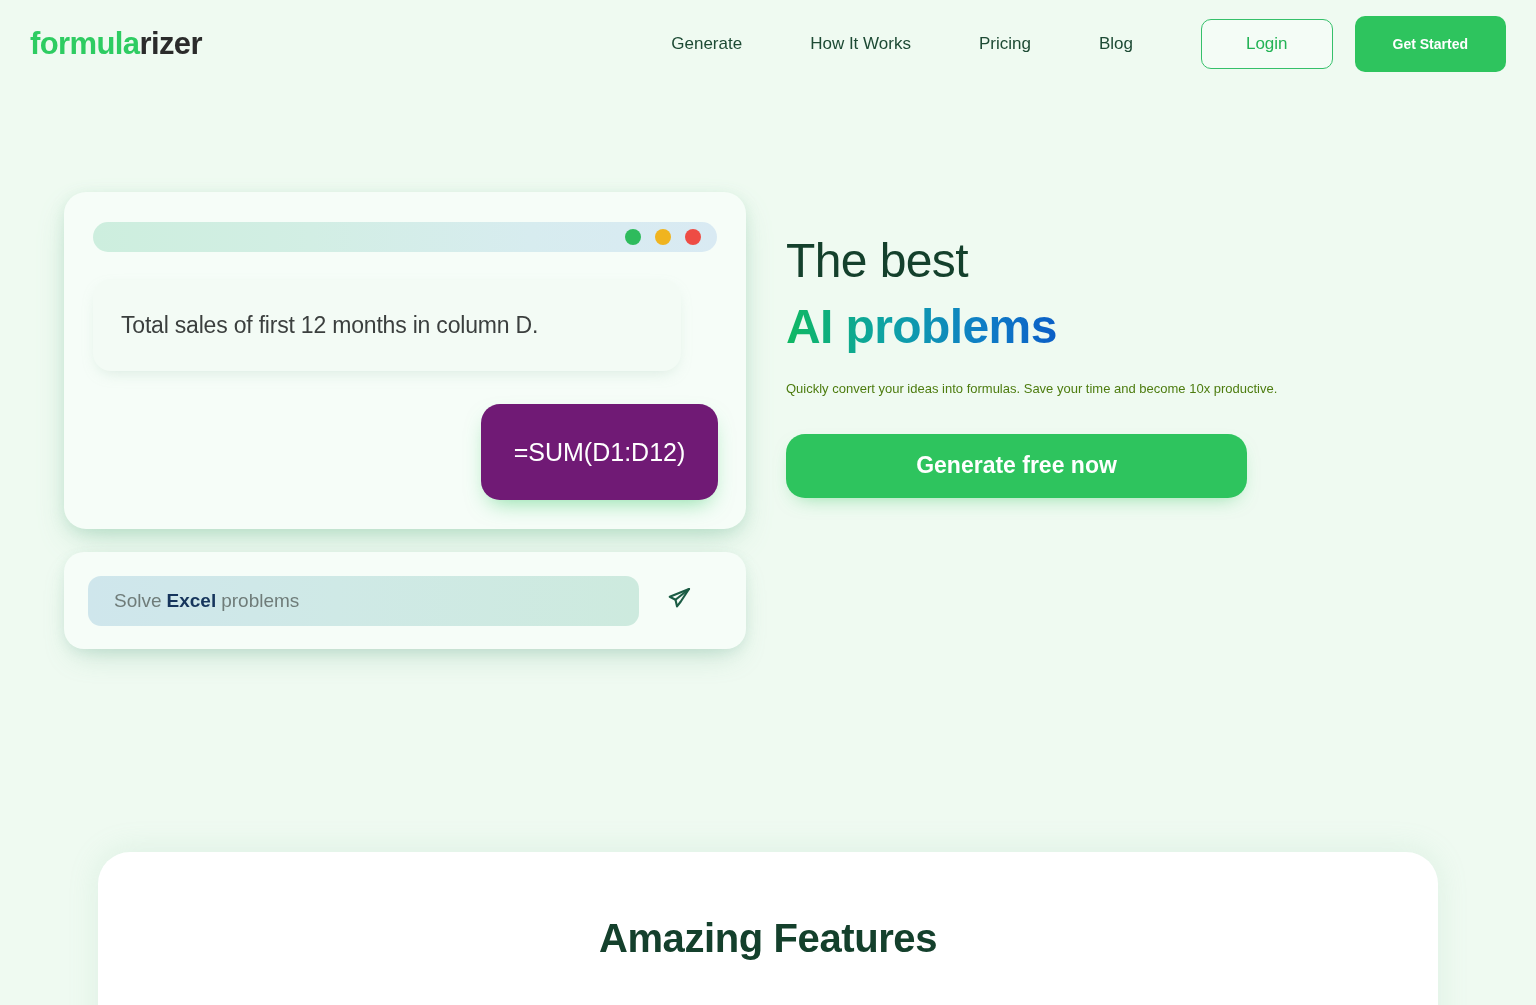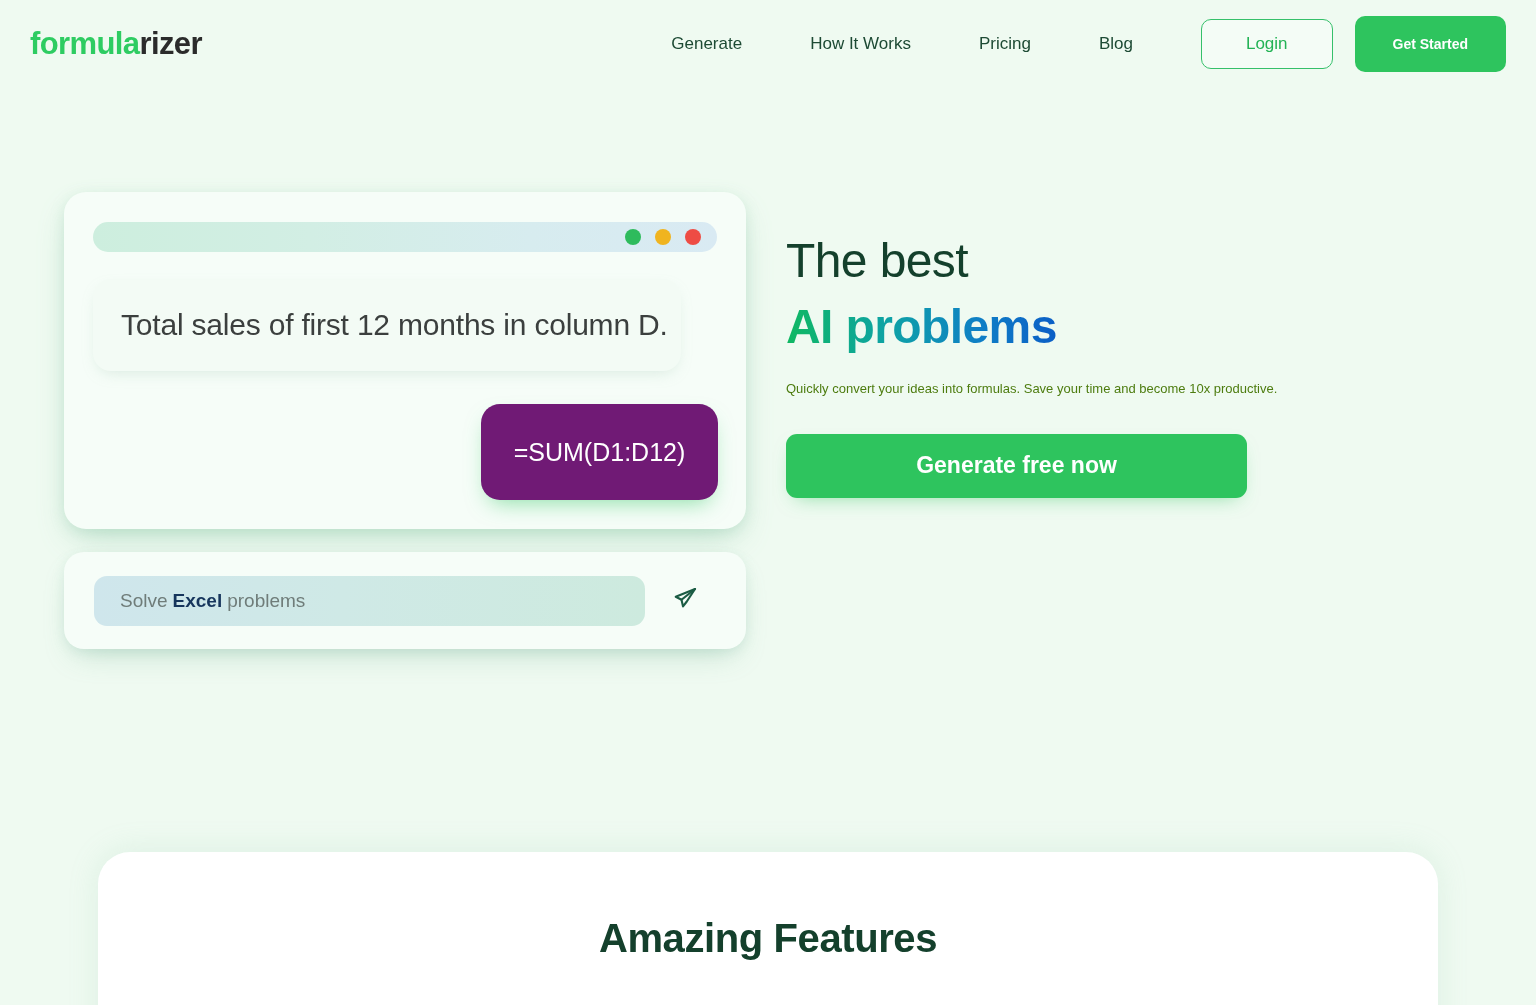--- a/index.html
+++ b/index.html
@@ -114,21 +114,21 @@
     left:29px; top:87px;
     width:588px; height:92px;
     background:#f3fbf5;
     border-radius:18px;
     display:flex;
     align-items:center;
     padding-left:28px;
     box-shadow:0 6px 16px -6px rgba(150,190,165,0.35);
   }
   .query-text {
-    font-size:30px;
+    font-size:23px;
     color:#3b3f3e;
     letter-spacing:-0.2px;
     white-space:nowrap;
   }
 
   .formula-bubble {
     position:absolute;
     left:417px; top:212px;
     width:237px; height:96px;
     background:#701a75;
@@ -153,21 +153,21 @@
     width:682px;
     height:97px;
     background:#f6fdf8;
     border-radius:20px;
     box-shadow:0 14px 30px -12px rgba(120,180,150,0.45),
                0 3px 12px rgba(150,200,180,0.22);
     display:flex;
     align-items:center;
   }
   .input-field {
-    margin-left:30px;
+    margin-left:24px;
     width:551px;
     height:50px;
     border-radius:13px;
     background:linear-gradient(90deg,#cfe6ec 0%,#cfe9e6 45%,#cdeade 100%);
     display:flex;
     align-items:center;
     padding-left:26px;
     cursor:text;
   }
   .input-text { font-size:19px; color:#6f7c79; white-space:nowrap; }
@@ -216,21 +216,21 @@
     line-height:1.78;
     color:#4d7c0f;
     width:605px;
   }
   .btn-generate {
     margin-top:34px;
     width:461px;
     height:64px;
     background:#2ec45e;
     border:none;
-    border-radius:11px;
+    border-radius:19px;
     color:#ffffff;
     font-size:23px;
     font-weight:bold;
     font-family:inherit;
     cursor:pointer;
     box-shadow:0 8px 20px -10px rgba(46,196,94,0.6);
   }
 
   
   .features-card {

